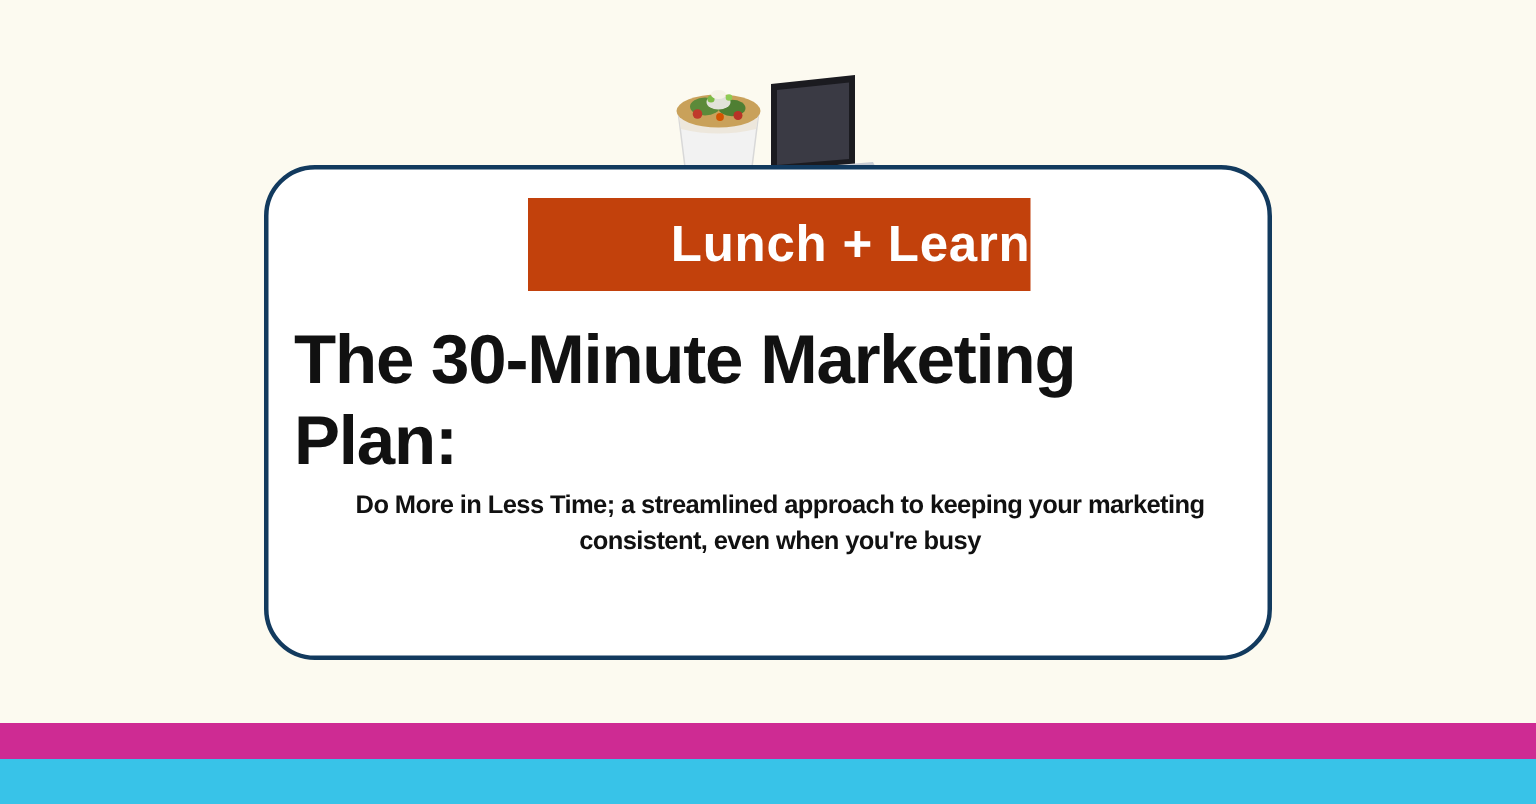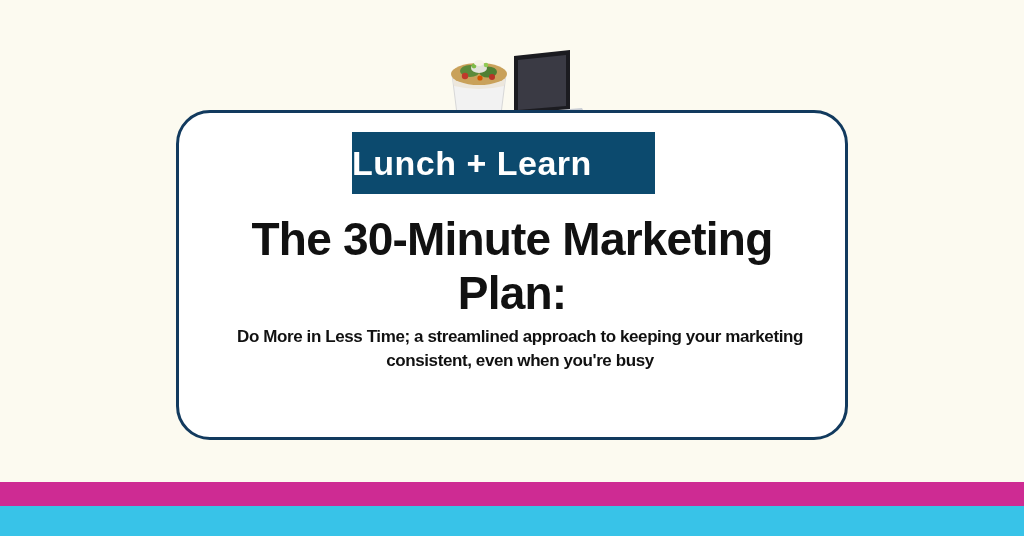--- a/index.html
+++ b/index.html
@@ -61,43 +61,43 @@
     top: 48px;
     width: 160px;
     height: 80px;
   }
 
   
   .badge {
     position: absolute;
     left: 352px;
     top: 132px;
-    width: 303px;
+    width: 335px;
     height: 62px;
-    background: #0c4a6e;
+    background: #c2410c;
     display: flex;
     align-items: center;
-    justify-content: flex-start;
+    justify-content: flex-end;
   }
   .badge-text {
     color: #FFFFFF;
     font-size: 34px;
     font-weight: bold;
     letter-spacing: 0.5px;
     font-family: "Liberation Sans", sans-serif;
     line-height: 1;
   }
 
   
   .headline {
     position: absolute;
     left: 196px;
     top: 212px;
     width: 632px;
-    text-align: center;
+    text-align: left;
     color: #111111;
     font-size: 46px;
     font-weight: bold;
     line-height: 1.18;
     letter-spacing: -0.8px;
     font-family: "Liberation Sans", sans-serif;
   }
 
   
   .subhead {

